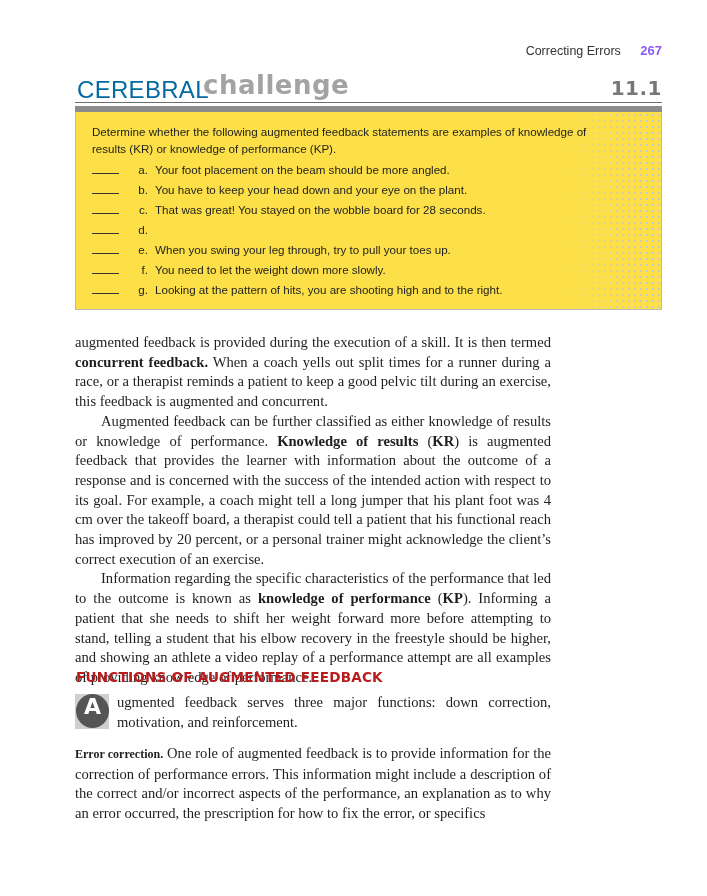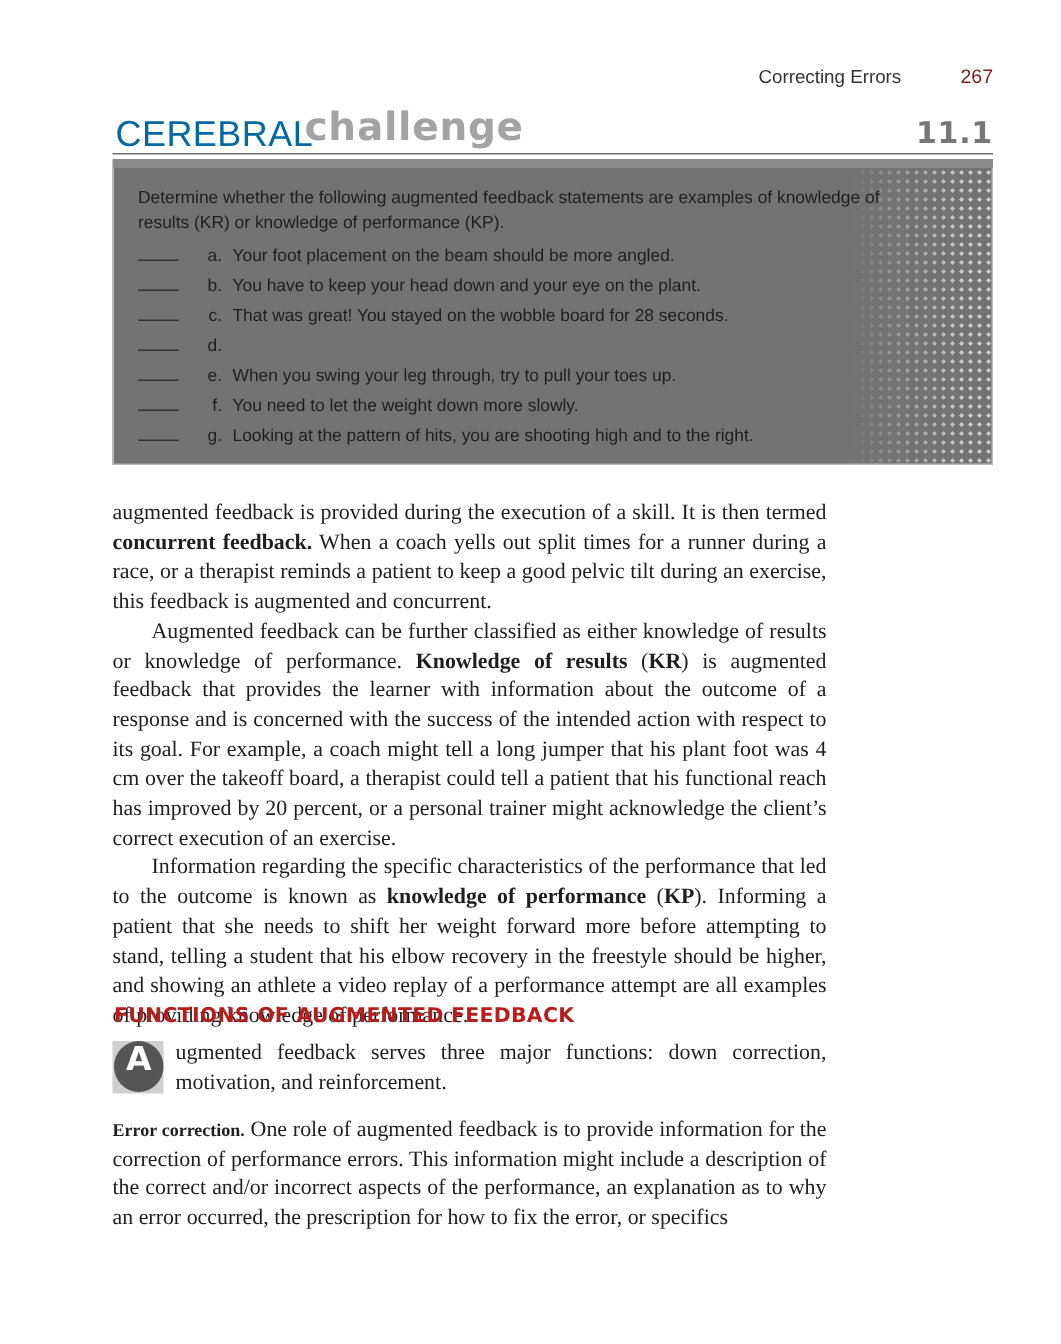--- a/index.html
+++ b/index.html
@@ -1,28 +1,28 @@
 <!DOCTYPE html>
 <html><head>
   <meta charset="utf-8">
   <style>
     html, body { margin:0; padding:0; background:#ffffff; }
     body { width:707px; height:896px; position:relative; overflow:hidden; color:#1e1e1e; }
     .running-head { position:absolute; top:43px; right:45px; font-family:"Liberation Sans", sans-serif; font-size:12.5px; color:#333; }
     .running-head .section { margin-right:16px;margin-left:48px; }
-    .running-head .page-num { font-weight:normal; font-size:13px; color:#7f1d1d;margin-left:20px; }
+    .running-head .page-num { font-weight:bold; font-size:13px; color:#8b5cf6; }
 
     .cc-title { position:absolute; left:75px; top:76px; width:587px; height:24px; }
     .cc-title .cerebral { font-family:"Liberation Sans", sans-serif; font-size:24px; color:#0369a1; letter-spacing:0.3px; position:absolute; left:2px; top:0; }
     .cc-title .challenge { font-family:"DejaVu Sans", sans-serif; font-weight:bold; font-size:26px; color:#a3a3a3; position:absolute; left:128px; top:-6px; letter-spacing:0.5px; }
     .cc-title .num { font-family:"DejaVu Sans", sans-serif; font-weight:bold; font-size:20px; color:#777; position:absolute; right:0; top:0; letter-spacing:0.5px; }
     .cc-rule-thin { position:absolute; left:75px; top:102px; width:587px; height:1px; background:#6e6e6e; }
     .cc-rule-thick { position:absolute; left:75px; top:106px; width:587px; height:6px; background:#8c8c8c; }
 
-    .cc-box { position:absolute; left:75px; top:112px; width:585px; height:197px; border:1px solid #b9b9b9; border-top:none; background:#737373; overflow:hidden; }
+    .cc-box { position:absolute; left:75px; top:112px; width:585px; height:197px; border:1px solid #b9b9b9; border-top:none; background:#fde047; overflow:hidden; }
     .cc-box .pattern { position:absolute; right:0; top:0; width:95px; height:100%;
       background-image: radial-gradient(circle, #c9c9c9 1.3px, transparent 1.5px);
       background-size:6px 6px;
       -webkit-mask-image: linear-gradient(to right, transparent 0%, #000 80%);
       mask-image: linear-gradient(to right, transparent 0%, #000 80%);
     }
     .cc-box .content { position:absolute; left:16px; top:11px; width:520px; font-family:"Liberation Sans", sans-serif; font-size:11.6px; color:#1e1e1e; }
     .cc-box .intro { line-height:17px; margin:0 0 6px 0; }
     .cc-item { display:flex; align-items:baseline; height:20px; }
     .cc-item .blank { display:inline-block; width:27px; border-bottom:1px solid #333; margin-right:10px; height:10px; }

